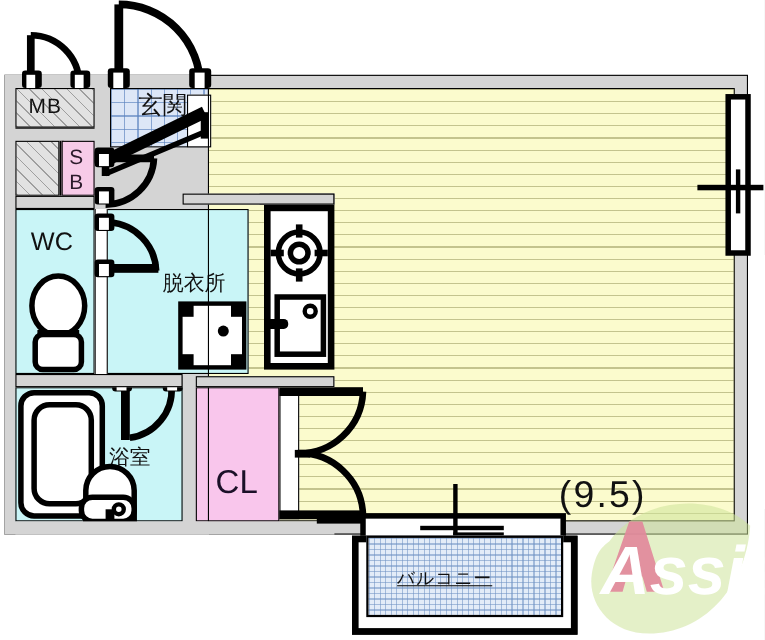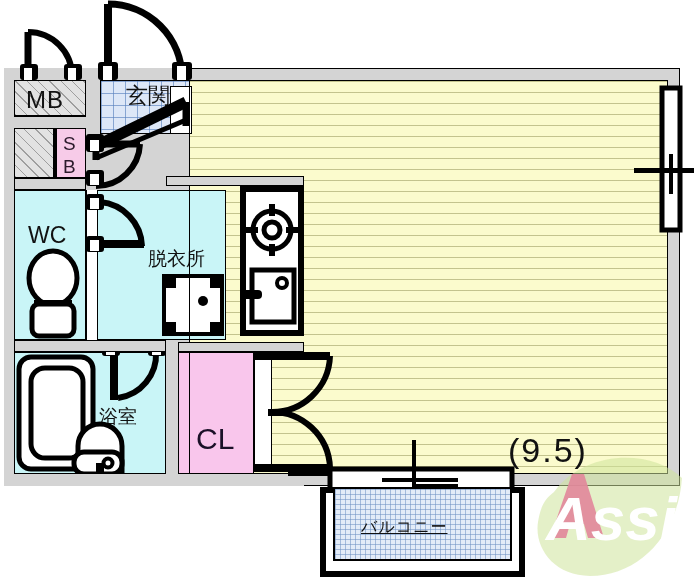--- a/index.html
+++ b/index.html
@@ -57,21 +57,21 @@
   .thin-outline { border: 1px solid #000; box-sizing: border-box; }
 
   
   .lbl {
     position: absolute;
     color: #111;
     white-space: nowrap;
     line-height: 1;
     font-family: "Liberation Sans", "DejaVu Sans", sans-serif;
   }
-  .lbl-mb   { font-size: 24px; letter-spacing: 1px; }
+  .lbl-mb   { font-size: 19px; letter-spacing: 1px; }
   .lbl-sb   { font-size: 19px; color:#2b1a2b; }
   .lbl-wc   { font-size: 23px; }
   .lbl-jp   { font-size: 22px; }
   .lbl-jp-s { font-size: 19px; }
   .lbl-cl   { font-size: 30px; color:#1b1028;margin-top:24px; }
   .lbl-main { font-size: 34px; letter-spacing: 2px; }
   .lbl-bal  { font-size: 16px; letter-spacing: 1px; }
 
   
   #watermark {
@@ -107,21 +107,21 @@
   <div class="abs fill-sb thin-outline" style="left:56px; top:128px; width:30px; height:50px;"></div>
   <div class="lbl lbl-sb" style="left:63px; top:134px;">S</div>
   <div class="lbl lbl-sb" style="left:63px; top:157px;">B</div>
 
   <div class="abs fill-tile thin-outline" style="left:100px; top:80px; width:90px; height:54px;"></div>
   <div class="lbl lbl-jp" style="left:126px; top:85px;">玄関</div>
 
   <div class="abs fill-white thin-outline" style="left:170px; top:86px; width:22px; height:48px;"></div>
 
   <div class="abs fill-water thin-outline" style="left:14px; top:190px; width:72px; height:150px;"></div>
-  <div class="lbl lbl-wc" style="left:28px; top:224px;text-align:right;">WC</div>
+  <div class="lbl lbl-wc" style="left:28px; top:208px;text-align:right;">WC</div>
 
   <svg class="abs" style="left:18px; top:248px;" width="70" height="90" viewBox="0 0 70 90">
     <ellipse cx="35" cy="30" rx="24" ry="27" fill="#fff" stroke="#000" stroke-width="5"></ellipse>
     <rect x="16" y="52" width="38" height="6" fill="#000"></rect>
     <rect x="14" y="56" width="42" height="32" rx="7" fill="#fff" stroke="#000" stroke-width="5"></rect>
   </svg>
 
   <div class="abs fill-water thin-outline" style="left:96px; top:190px; width:130px; height:150px;"></div>
   <div class="lbl lbl-jp-s" style="left:148px; top:249px;">脱衣所</div>
 

